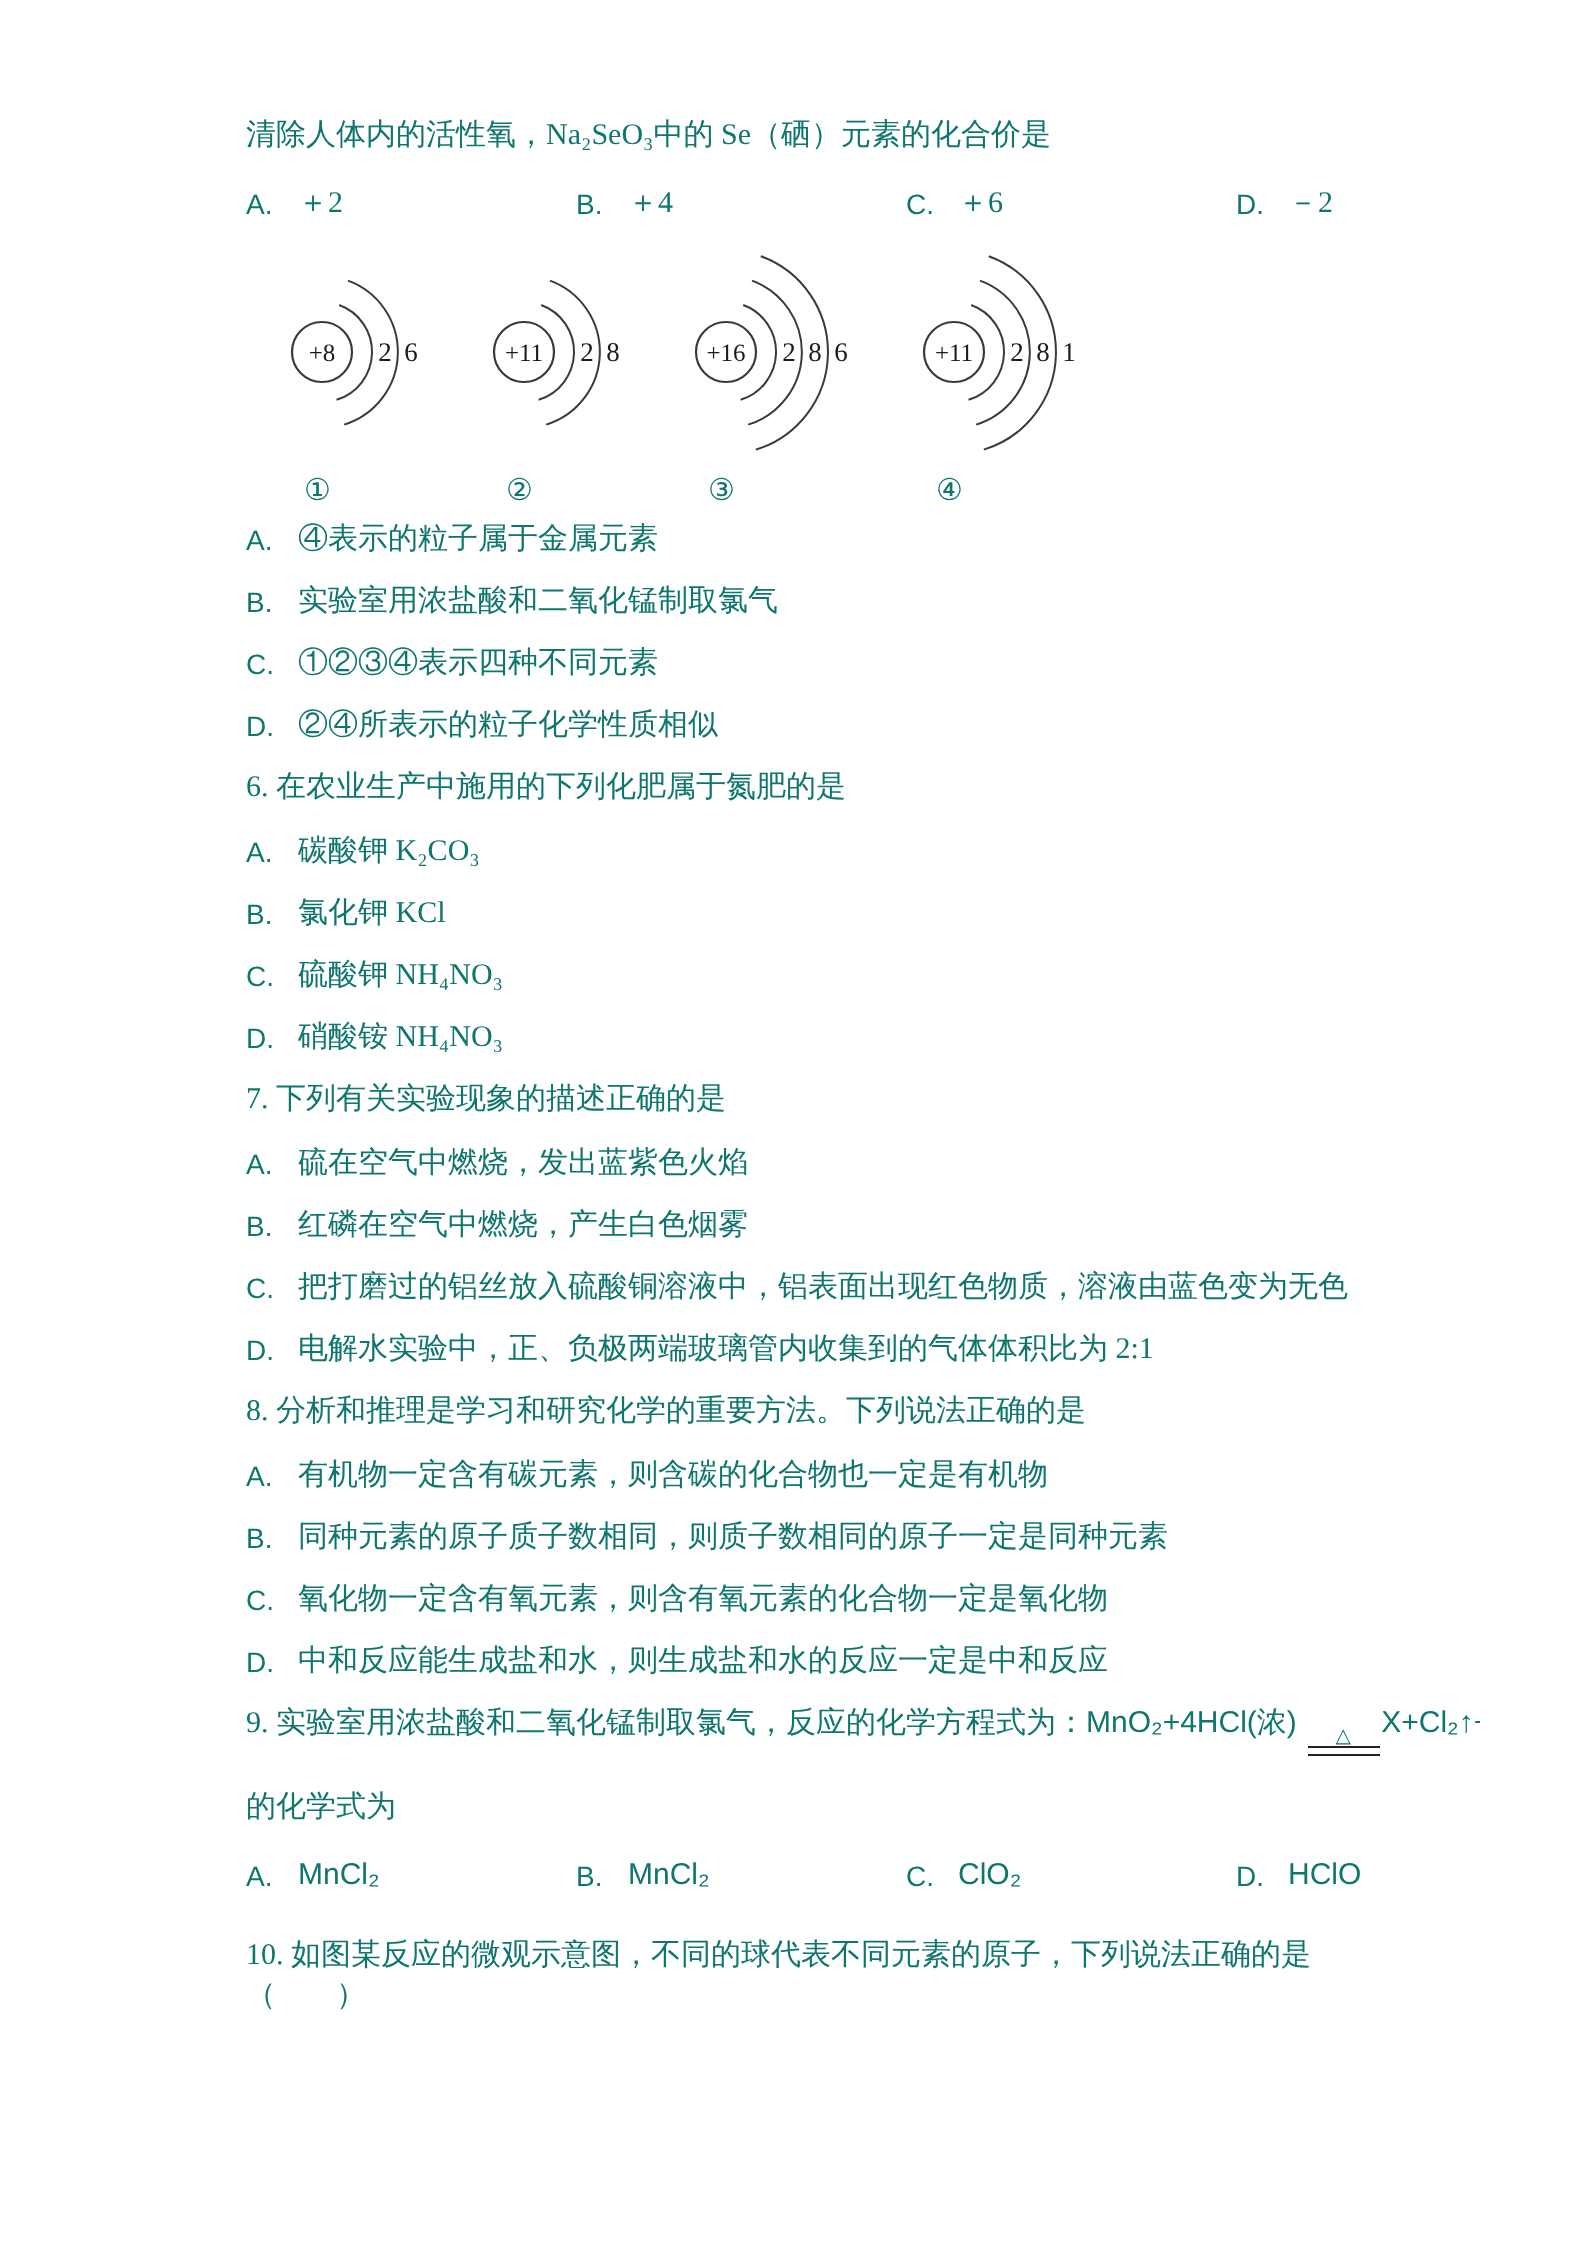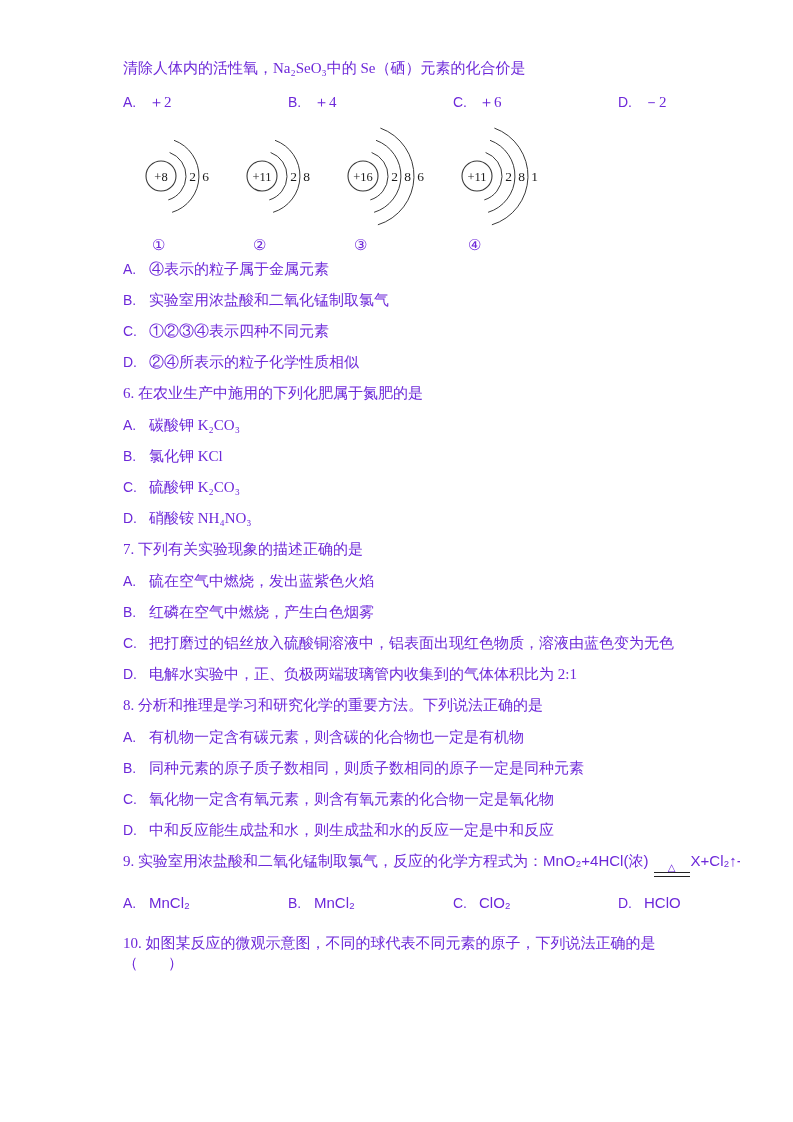--- a/index.html
+++ b/index.html
@@ -3,21 +3,21 @@
 <meta charset="utf-8">
 <style>
   * { box-sizing: border-box; }
   html, body { margin: 0; padding: 0; background: #ffffff; }
   .page {
     position: relative;
     width: 687px;
     height: 1122px;
     margin: 0 auto;
     background: #ffffff;
-    color: #6d28d9;
+    color: #0f766e;
     font-family: "Liberation Serif", "DejaVu Serif", serif;
     font-size: 15px;
     padding: 58px 45px 0 70px;
     overflow: hidden;
   }
   .line { margin: 0 0 12px 0; line-height: 20px; }
   .nowrap { white-space: nowrap; }
   .sans { font-family: "Liberation Sans", "DejaVu Sans", sans-serif; }
   .opt { display: flex; margin: 0 0 11px 0; line-height: 20px; }
   .opt-label {
@@ -133,21 +133,21 @@
   <div class="opt">
     <span class="opt-label">A.</span>
     <span class="opt-text">碳酸钾 K₂CO₃</span>
   </div>
   <div class="opt">
     <span class="opt-label">B.</span>
     <span class="opt-text">氯化钾 KCl</span>
   </div>
   <div class="opt">
     <span class="opt-label">C.</span>
-    <span class="opt-text">硫酸钾 K₂CO₃</span>
+    <span class="opt-text">硫酸钾 NH₄NO₃</span>
   </div>
   <div class="opt">
     <span class="opt-label">D.</span>
     <span class="opt-text">硝酸铵 NH₄NO₃</span>
   </div>
 
   <p class="line">7. 下列有关实验现象的描述正确的是</p>
   <div class="opt">
     <span class="opt-label">A.</span>
     <span class="opt-text">硫在空气中燃烧，发出蓝紫色火焰</span>
@@ -182,20 +182,21 @@
     <span class="opt-label">D.</span>
     <span class="opt-text">中和反应能生成盐和水，则生成盐和水的反应一定是中和反应</span>
   </div>
 
   <p class="line nowrap" style="margin-bottom:16px;">
     <span>9. 实验室用浓盐酸和二氧化锰制取氯气，反应的化学方程式为：</span><span class="sans">MnO₂+4HCl(浓) </span><span class="heat">
         <span class="heat-tri">△</span>
         <span class="heat-bar"></span>
       </span><span class="sans">X+Cl₂↑+2H₂O</span><span>，则 X</span>
   </p>
+  <p class="line" style="margin-bottom:14px;">的化学式为</p>
   <div class="opt-row opt-row-gap sans">
     <span class="opt-cell">
       <span class="opt-label">A.</span>
       <span class="opt-text">MnCl₂</span>
     </span>
     <span class="opt-cell">
       <span class="opt-label">B.</span>
       <span class="opt-text">MnCl₂</span>
     </span>
     <span class="opt-cell">

